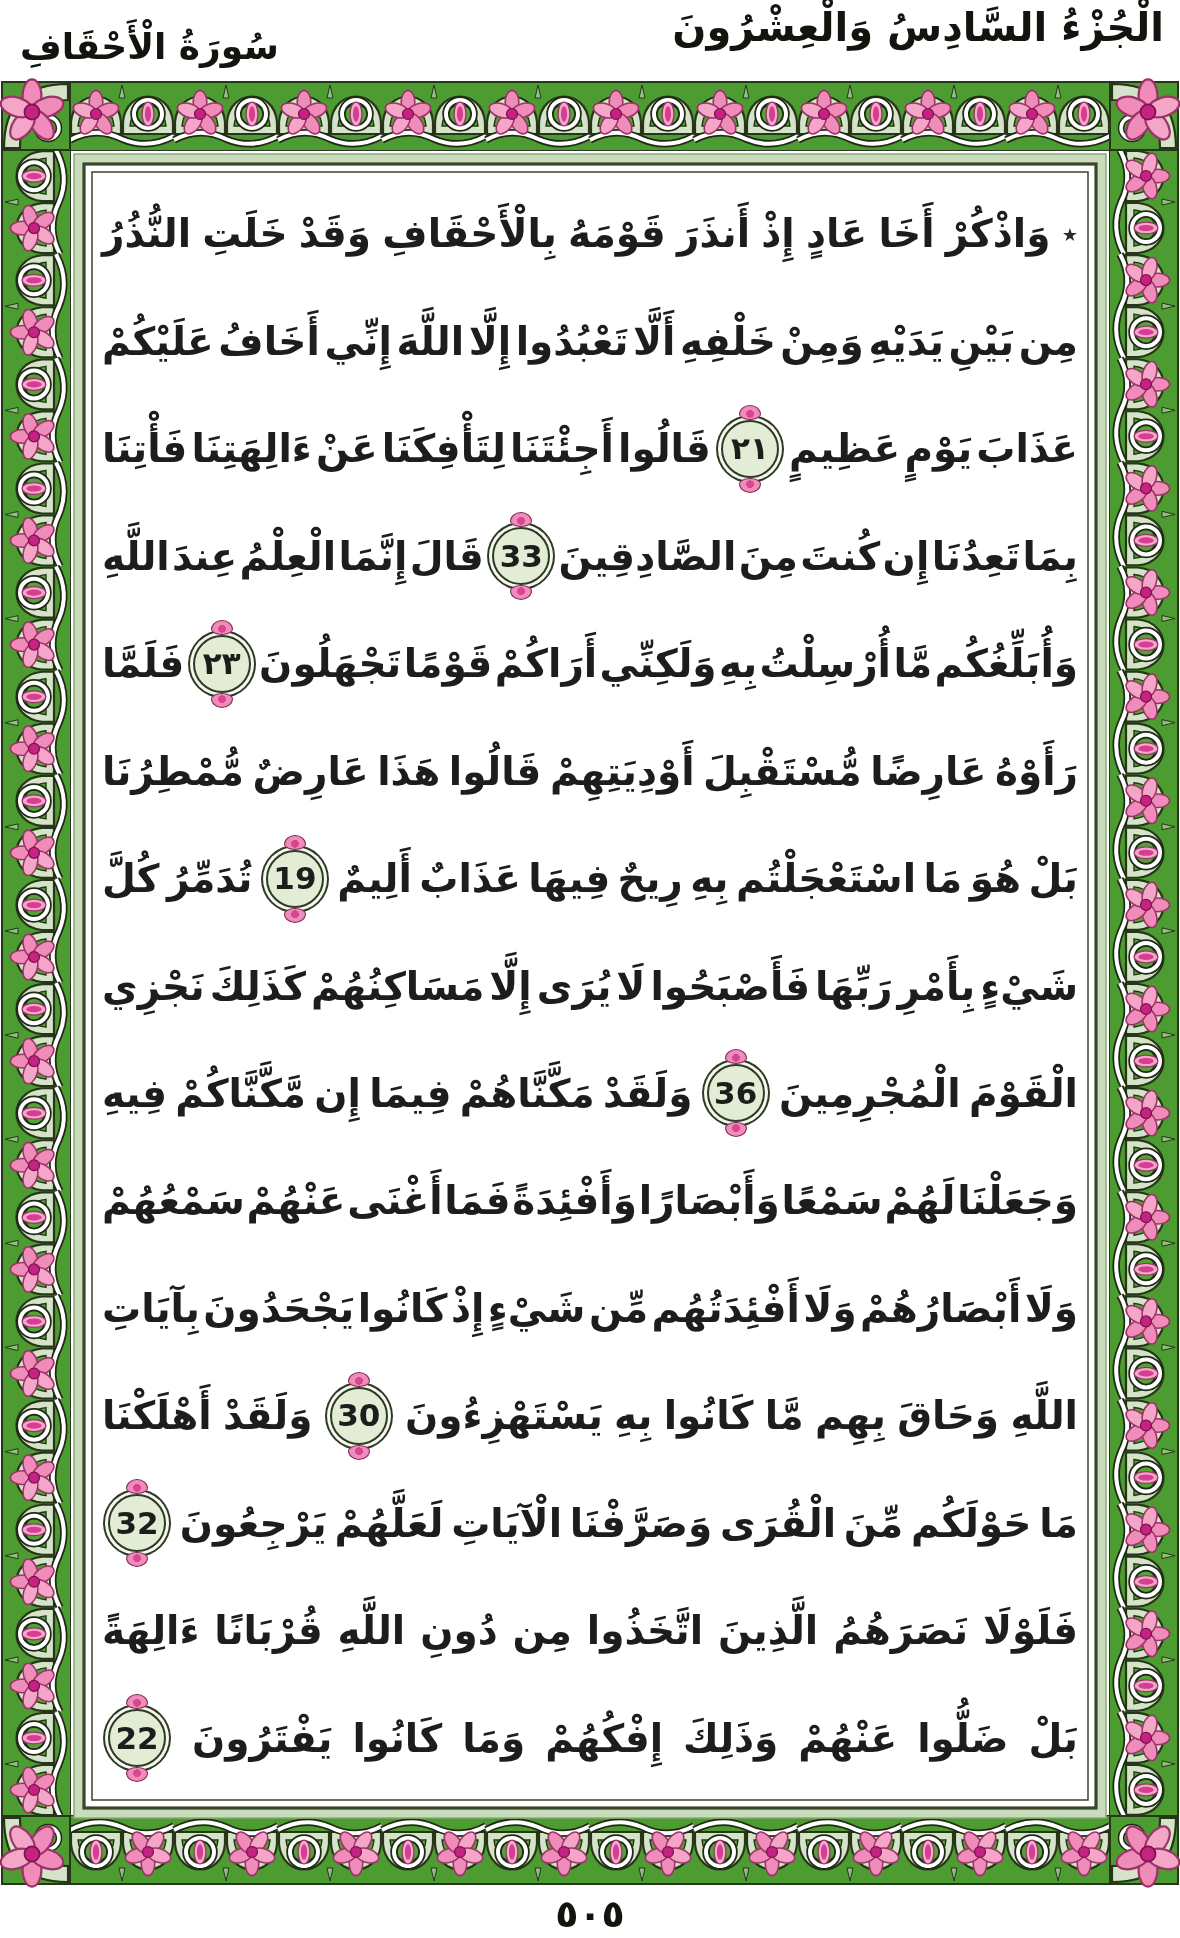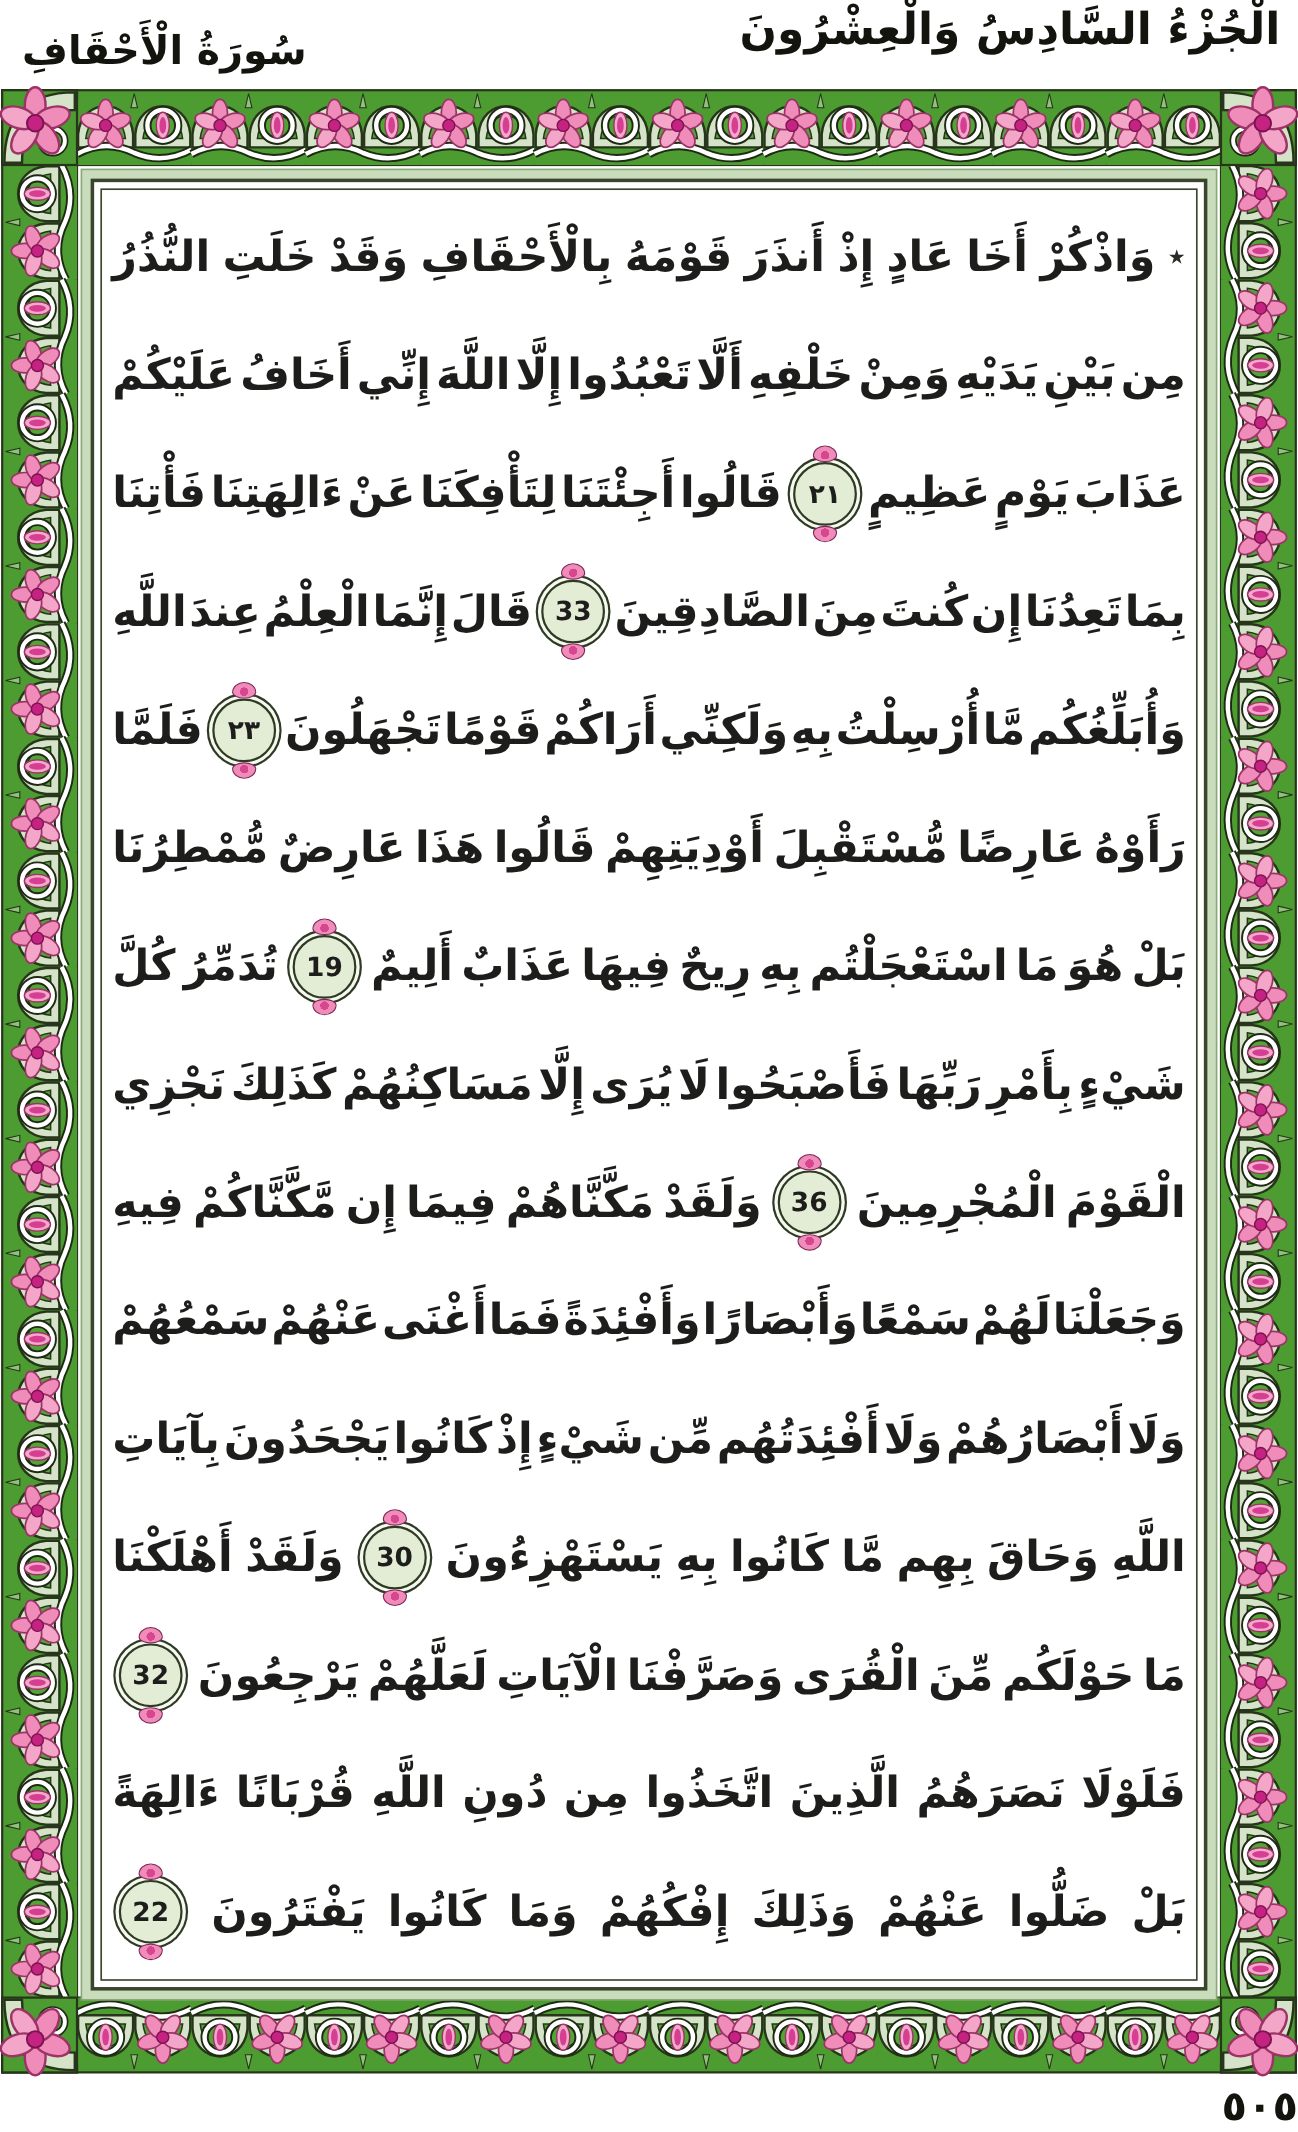--- a/index.html
+++ b/index.html
@@ -23,33 +23,33 @@
     justify-content:space-between;font-size:39px;font-weight:bold;
     color:#1d1d1b;line-height:1.0;
   }
   .qline .word{white-space:nowrap;}
   .hizb-star{font-size:30px;color:#2a2a26;align-self:center;}
   .ayah-marker{
     position:relative;flex:0 0 auto;width:54px;height:54px;border-radius:50%;
     background:#e3ecd4;border:2.5px solid #2e3a23;
     box-shadow:0 0 0 3px #f6f9ef, 0 0 0 5px #2e3a23;
     display:flex;align-items:center;justify-content:center;
-    font-size:24px;font-weight:bold;color:#1d1d1b;margin:0 6px;
+    font-size:31px;font-weight:bold;color:#1d1d1b;margin:0 6px;
   }
   .ayah-marker::before,.ayah-marker::after{
     content:"";position:absolute;left:50%;width:20px;height:13px;
     background:radial-gradient(circle at 50% 60%, #d6478f 0 30%, #ef8cba 31% 100%);
     border:1.5px solid #7e2456;
     border-radius:50% 50% 50% 50% / 62% 62% 38% 38%;
   }
   .ayah-marker::before{top:-17px;transform:translateX(-50%);}
   .ayah-marker::after{bottom:-17px;transform:translateX(-50%) rotate(180deg);}
   
   #page-number{
-    position:absolute;bottom:2px;left:0;width:100%;text-align:right;
+    position:absolute;bottom:2px;left:0;width:100%;text-align:center;
     font-size:38px;font-weight:bold;color:#14140f;letter-spacing:8px;
   }
 </style>
 </head>
 <body>
 
 <div class="hdr" id="hdr-juz">الْجُزْءُ السَّادِسُ وَالْعِشْرُونَ</div>
 <div class="hdr" id="hdr-surah">سُورَةُ الْأَحْقَافِ</div>
 
 <svg id="border-svg" width="1180" height="1938" viewBox="0 0 1180 1938" aria-hidden="true">

